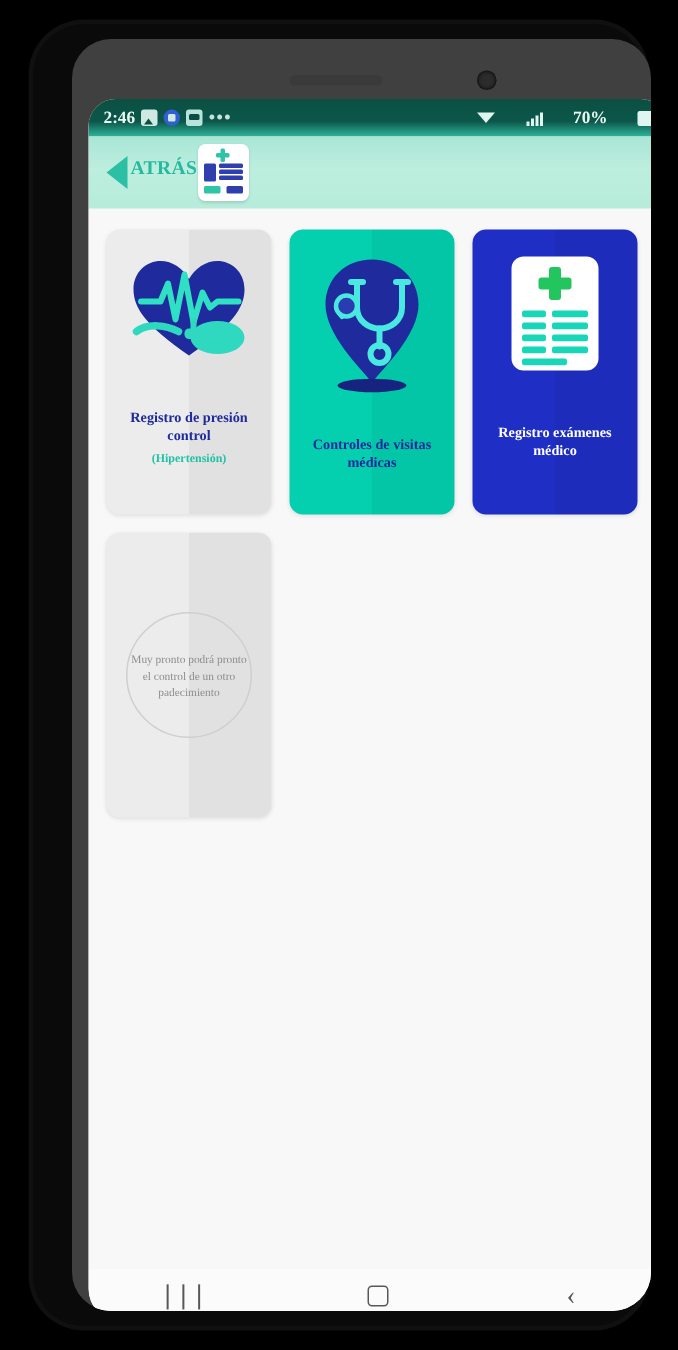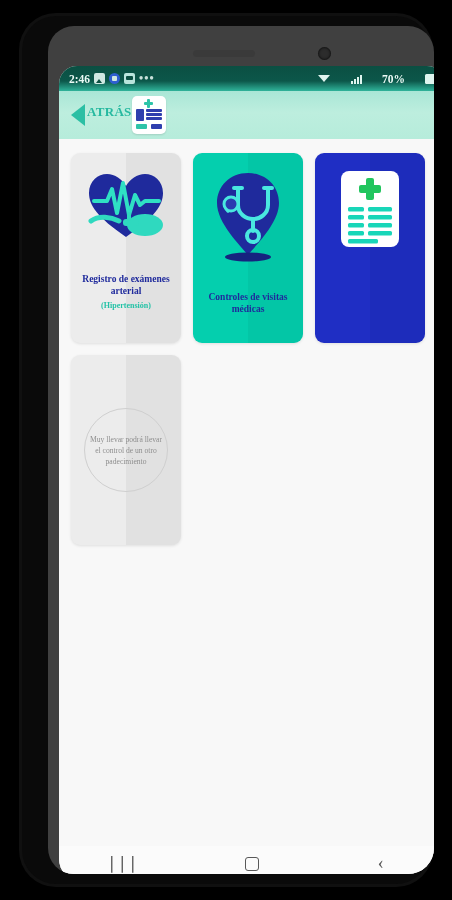--- a/index.html
+++ b/index.html
@@ -248,21 +248,21 @@
           <div class="card-icon heart-wrap">
             <svg class="svgicon" width="82" height="72" viewBox="0 0 82 72" xmlns="http://www.w3.org/2000/svg">
               <path d="M41 68 C12 48 4 36 4 24 C4 12 13 5 22 5 C30 5 37 10 41 17 C45 10 52 5 60 5 C69 5 78 12 78 24 C78 36 70 48 41 68 Z" fill="#1f2a9c"></path>
               <polyline points="9,32 22,32 27,20 32,44 38,14 44,46 50,26 55,36 60,32 74,32" fill="none" stroke="#2fe0c4" stroke-width="4" stroke-linejoin="round" stroke-linecap="round"></polyline>
               <path d="M6 52 C14 46 26 48 34 52" fill="none" stroke="#2fd9bf" stroke-width="5" stroke-linecap="round"></path>
               <ellipse cx="60" cy="56" rx="18" ry="11" fill="#2fd9bf"></ellipse>
               <rect x="38" y="50" width="16" height="7" rx="3" fill="#2fd9bf"></rect>
               <rect x="42" y="43" width="4" height="9" rx="2" fill="#2fd9bf"></rect>
             </svg>
           </div>
-          <div class="card-label">Registro de exámenes arterial</div>
+          <div class="card-label">Registro de presión control</div>
           <div class="card-sub">(Hipertensión)</div>
         </div>
 
         <div class="card" id="card-medical-visits">
           <div class="card-icon">
             <svg class="svgicon" width="76" height="96" viewBox="0 0 76 96" xmlns="http://www.w3.org/2000/svg">
               <path d="M38 4 C20 4 7 17 7 34 C7 54 30 76 38 86 C46 76 69 54 69 34 C69 17 56 4 38 4 Z" fill="#1f2a9c"></path>
               <ellipse cx="38" cy="88" rx="23" ry="4.5" fill="#16237f"></ellipse>
               <path d="M28 20 L28 36 C28 45 36 50 43 50 C50 50 58 45 58 36 L58 20" fill="none" stroke="#49e8e0" stroke-width="4" stroke-linecap="round"></path>
               <line x1="24" y1="19" x2="32" y2="19" stroke="#49e8e0" stroke-width="4" stroke-linecap="round"></line>
@@ -286,25 +286,26 @@
               <rect x="29" y="38" width="24" height="4.5" rx="1.5" fill="#18d6b8"></rect>
               <rect x="9" y="46" width="16" height="4.5" rx="1.5" fill="#18d6b8"></rect>
               <rect x="29" y="46" width="24" height="4.5" rx="1.5" fill="#18d6b8"></rect>
               <rect x="9" y="54" width="16" height="4.5" rx="1.5" fill="#18d6b8"></rect>
               <rect x="29" y="54" width="24" height="4.5" rx="1.5" fill="#18d6b8"></rect>
               <rect x="9" y="62" width="16" height="4.5" rx="1.5" fill="#18d6b8"></rect>
               <rect x="29" y="62" width="24" height="4.5" rx="1.5" fill="#18d6b8"></rect>
               <rect x="9" y="70" width="30" height="4.5" rx="1.5" fill="#18d6b8"></rect>
             </svg>
           </div>
+          <div class="card-label">Registro exámenes médico</div>
         </div>
 
         <div class="card" id="card-coming-soon">
           <div id="coming-soon-circle">
-            <div id="coming-soon-text">Muy llevar podrá llevar el control de un otro padecimiento</div>
+            <div id="coming-soon-text">Muy pronto podrá pronto el control de un otro padecimiento</div>
           </div>
         </div>
 
       </div>
 
       <div id="nav-bar">
         <div class="nav-btn">
           <span id="nav-recents">∣∣∣</span>
         </div>
         <div class="nav-btn">

